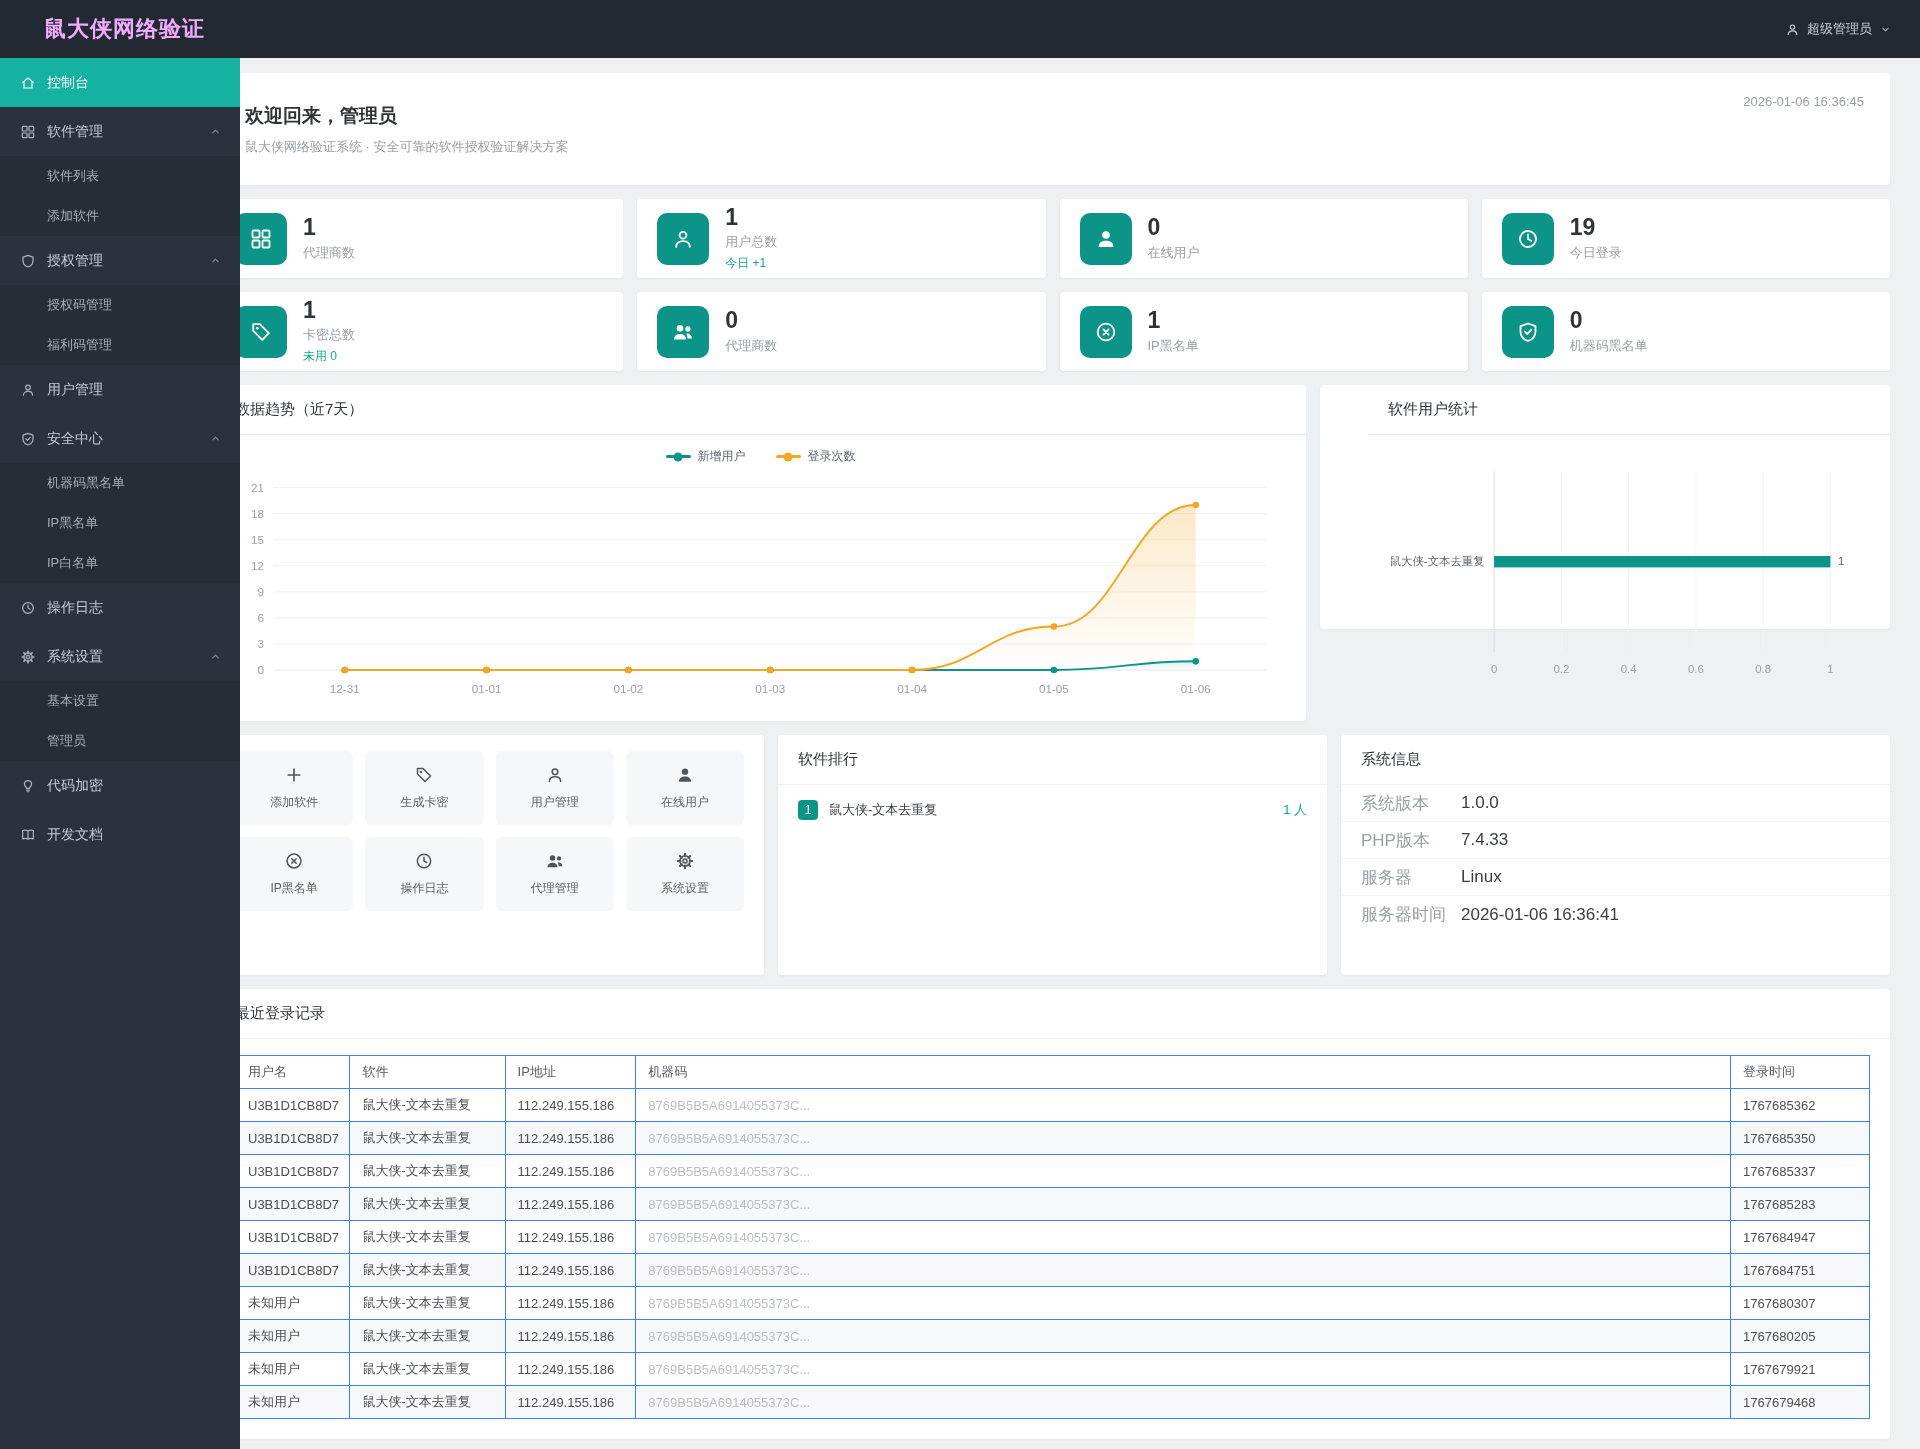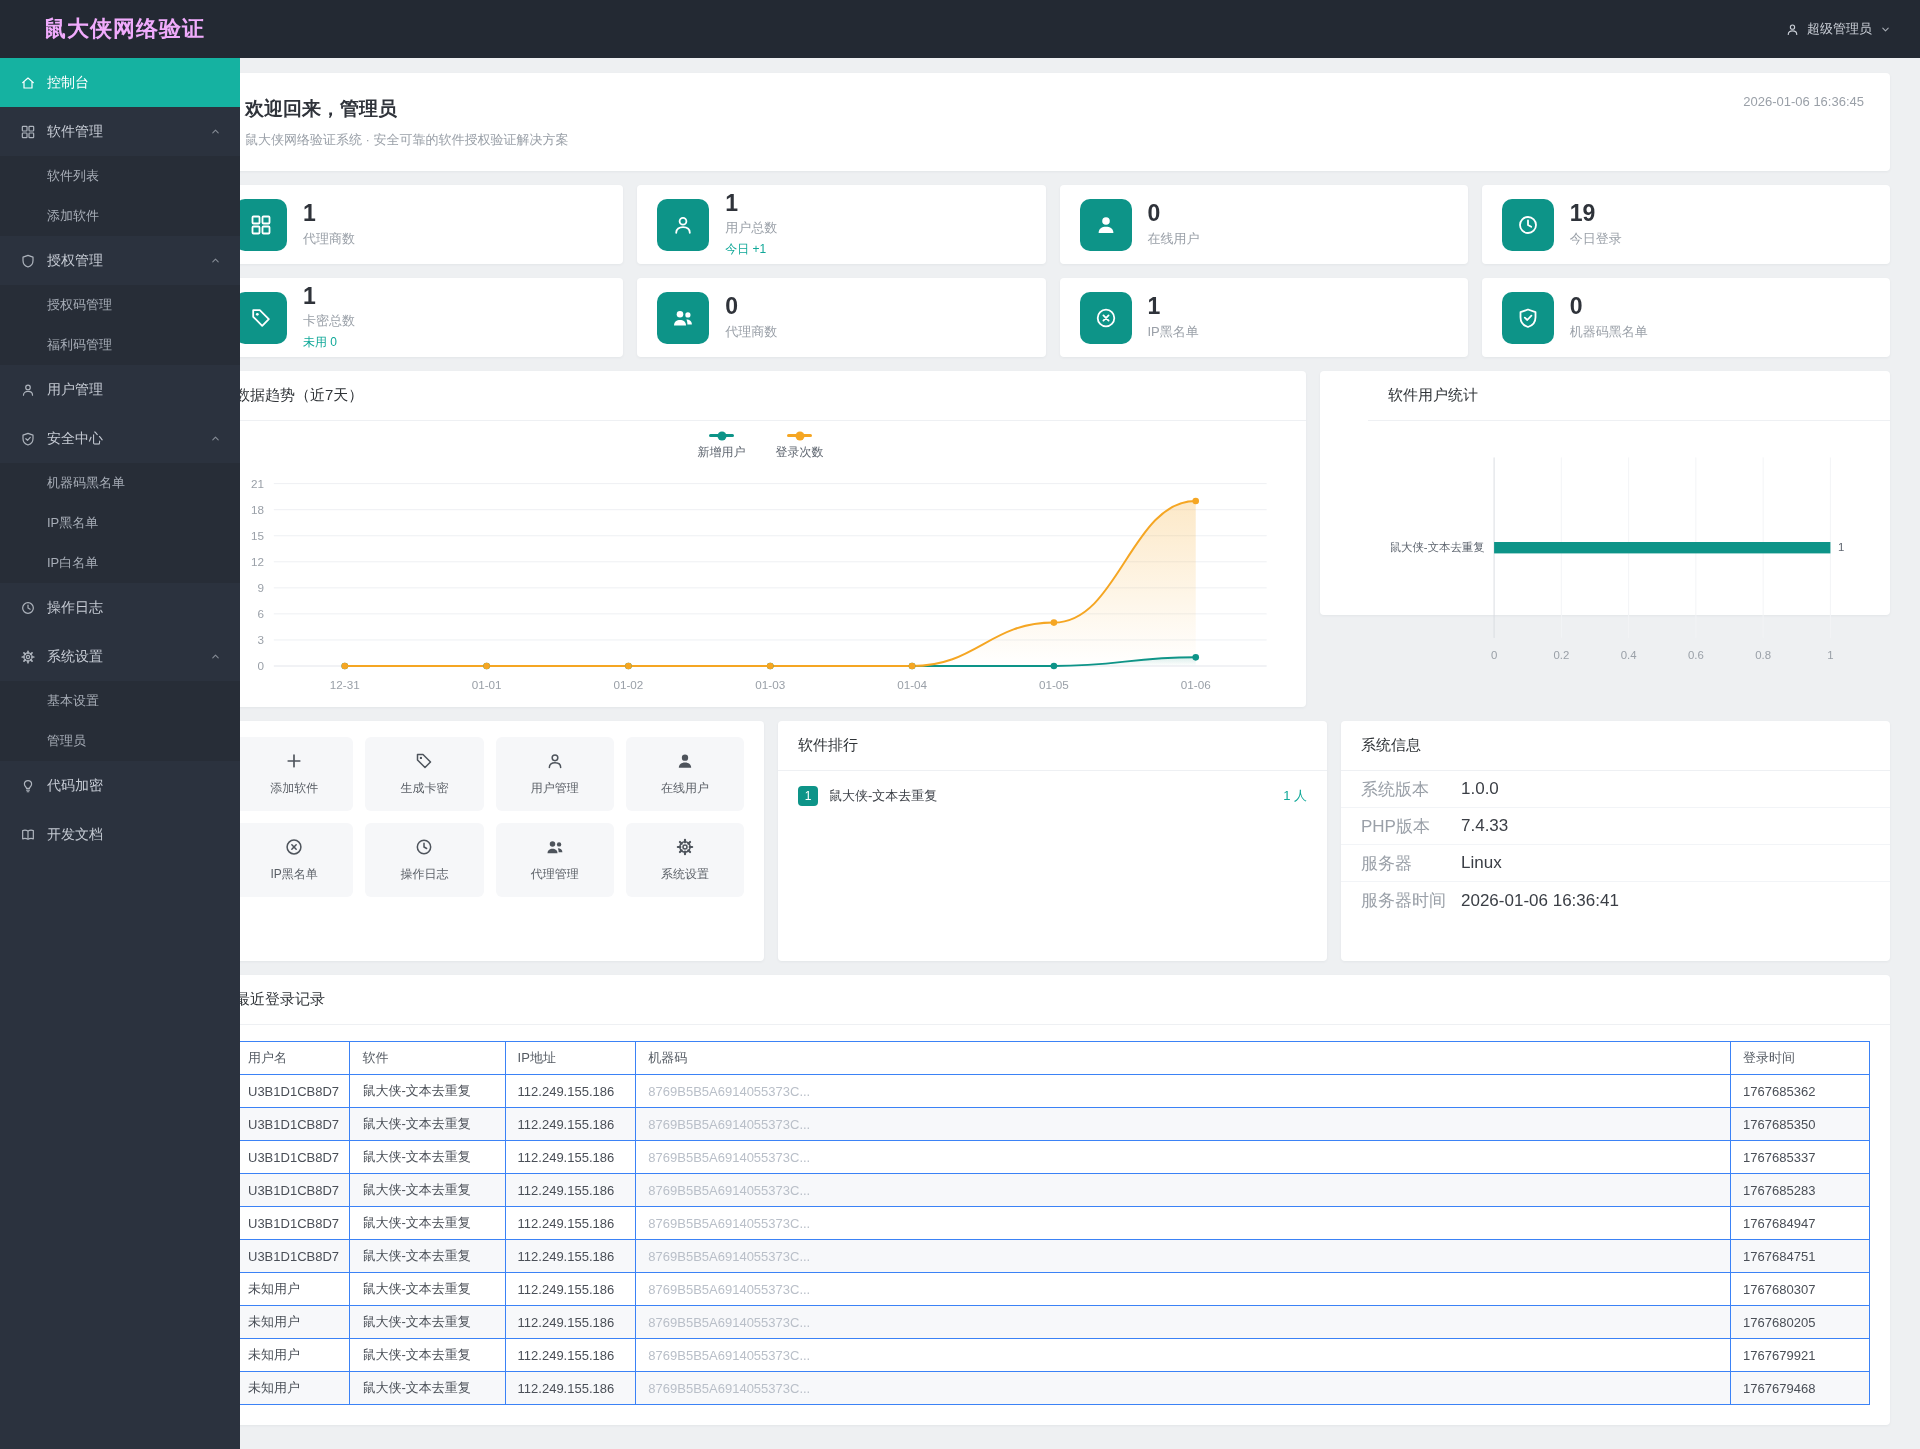--- a/index.html
+++ b/index.html
@@ -28,38 +28,38 @@
   .s-item.active{background:var(--teal-bright);color:#fff;}
   .s-item.active .s-ic{color:#fff;}
   .s-subwrap{background:var(--side-sub);}
   .s-item.s-sub{height:40px;padding-left:47px;font-size:13px;color:#a7adb7;}
 
   
   .main{margin-left:200px;padding:73px 30px 0 15px;}
   .card{background:#fff;border-radius:4px;box-shadow:0 1px 3px rgba(20,30,50,.05);}
   .card-h{padding:15px 20px;border-bottom:1px solid var(--line);font-size:15px;font-weight:500;color:#303438;}
 
-  .welcome{display:flex;align-items:center;border-left:4px solid var(--teal-bright);padding:17px 26px;height:98px;}
+  .welcome{display:flex;align-items:center;border-left:4px solid var(--teal-bright);padding:17px 26px;height:112px;}
   .welcome h1{font-size:19px;font-weight:700;color:#2f333a;}
   .welcome .sub{margin-top:9px;color:var(--txt2);font-size:13px;}
   .welcome .wtime{margin-left:auto;align-self:flex-start;margin-top:4px;color:var(--txt2);font-size:13px;}
 
   .row{display:flex;gap:14px;margin-top:14px;}
   .stat{flex:1;display:flex;align-items:center;gap:16px;padding:13px 20px;height:79px;}
   .stat .tile{width:52px;height:52px;border-radius:10px;background:var(--teal-dark);color:#fff;display:flex;align-items:center;justify-content:center;flex:0 0 52px;}
   .stat .tile .tic{width:24px;height:24px;}
   .stat .num{font-size:23px;font-weight:700;color:#2f333a;line-height:1.1;}
   .stat .lbl{margin-top:3px;color:var(--txt2);font-size:13px;}
   .stat .note{margin-top:4px;color:var(--teal);font-size:12px;}
   .stat .note:empty{display:none;}
 
   .chart-card-l{flex:2.09;height:336px;}
   .chart-card-r{flex:1;height:244px;padding-left:48px;}
   .legend{display:flex;justify-content:center;gap:30px;padding:13px 0 0;font-size:12px;color:#5f6670;}
-  .lg-item{display:flex;align-items:center;gap:7px;cursor:pointer;flex-direction:column;}
+  .lg-item{display:flex;align-items:center;gap:7px;cursor:pointer;}
   .lg-mark{width:25px;height:3px;border-radius:2px;position:relative;display:inline-block;}
   .lg-mark::after{content:'';position:absolute;left:50%;top:50%;transform:translate(-50%,-50%);width:9px;height:9px;border-radius:50%;background:inherit;}
   .chart-body{padding:2px 14px 8px;}
   .chart-body-r{padding:16px 14px 8px;}
 
   .mid-card{flex:1;height:240px;}
   .qa-grid{display:grid;grid-template-columns:repeat(4,1fr);gap:12px;padding:16px 20px;}
   .qa{height:74px;background:#f6f7f9;border-radius:6px;display:flex;flex-direction:column;align-items:center;justify-content:center;cursor:pointer;color:#4e545c;}
   .qa .qic{width:20px;height:20px;}
   .qa .qlbl{margin-top:9px;font-size:12px;color:#5a5f66;}

